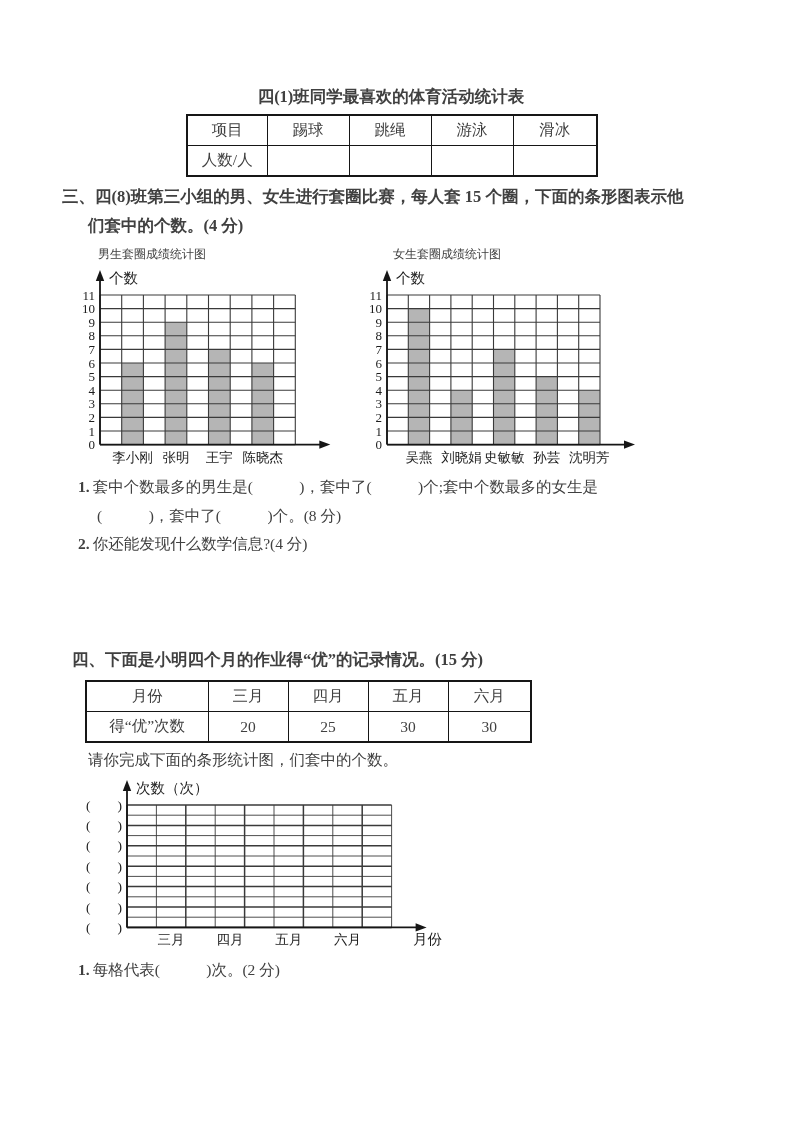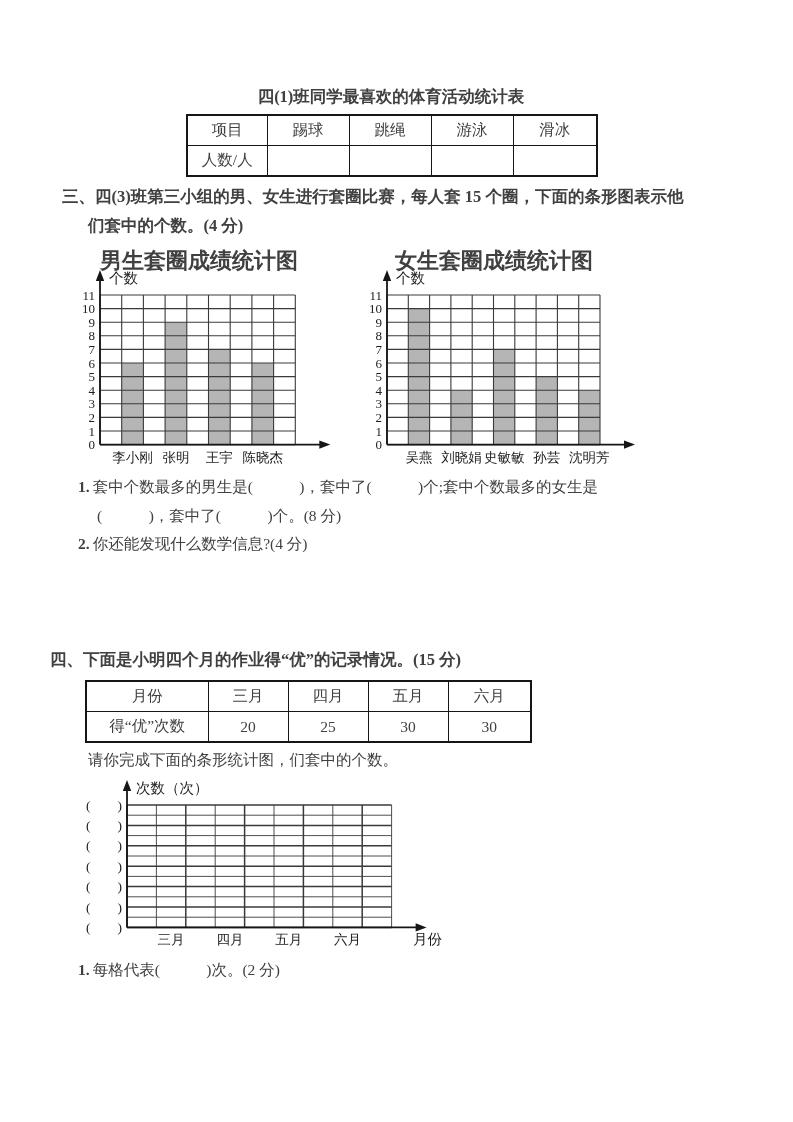--- a/index.html
+++ b/index.html
@@ -11,21 +11,21 @@
   .bold{font-weight:bold;}
   .fs16{font-size:16.5px;}
   .fs15{font-size:15.5px;}
   .qnum{font-weight:bold;margin-right:3px;}
   table.t{position:absolute;border-collapse:collapse;table-layout:fixed;border:2px solid #161616;}
   table.t td{border:1.6px solid #161616;text-align:center;vertical-align:middle;padding:4px;font-size:15.5px;}
   .t1{left:186px;top:114px;width:410px;}
   .t1 tr{height:28px;}
   .t2{left:85px;top:680px;width:445px;}
   .t2 tr{height:29px;}
-  .chart-title{position:absolute;text-align:right;font-weight:bold;font-size:22px;white-space:nowrap;}
+  .chart-title{position:absolute;text-align:left;font-weight:normal;font-size:12px;white-space:nowrap;}
   .chart-mount{position:absolute;line-height:0;}
 </style>
 </head>
 <body>
 
 <div class="page">
 
   <div class="abs bold fs16" style="left:186px;top:86px;width:410px;text-align:center;">四(1)班同学最喜欢的体育活动统计表</div>
 
   <table class="t t1">
@@ -47,21 +47,21 @@
     <tr>
       <td>人数/人</td>
       <td></td>
       <td></td>
       <td></td>
       <td></td>
     </tr>
   </tbody>
     </table>
 
-  <div class="abs bold fs16" style="left:62px;top:186px;">三、四(3)班第三小组的男、女生进行套圈比赛，每人套 15 个圈，下面的条形图表示他</div>
+  <div class="abs bold fs16" style="left:62px;top:186px;">三、四(8)班第三小组的男、女生进行套圈比赛，每人套 15 个圈，下面的条形图表示他</div>
   <div class="abs bold fs16" style="left:88px;top:215px;">们套中的个数。(4 分)</div>
 
   <div class="chart-title" style="left:98px;top:246px;width:200px;">男生套圈成绩统计图</div>
   <div class="chart-title" style="left:393px;top:246px;width:200px;">女生套圈成绩统计图</div>
 
   <div class="chart-mount" id="chart-0" style="left:70px;top:268px;"><svg width="266" height="203" xmlns="http://www.w3.org/2000/svg" font-family="'Liberation Serif','DejaVu Serif',serif" fill="#1c1c1c">
         <g transform="translate(30,27)">
           <rect x="21.7" y="68.0" width="21.7" height="81.6" fill="#b5b5b5"></rect>
           <rect x="65.1" y="27.2" width="21.7" height="122.4" fill="#b5b5b5"></rect>
           <rect x="108.5" y="54.4" width="21.7" height="95.2" fill="#b5b5b5"></rect>
@@ -169,21 +169,21 @@
   <div class="abs fs15" style="left:78px;top:477px;">
     <span class="qnum">1.</span><span>套中个数最多的男生是(　　　)，套中了(　　　)个;套中个数最多的女生是</span>
   </div>
   <div class="abs fs15" style="left:97px;top:506px;">
     <span>(　　　)，套中了(　　　)个。(8 分)</span>
   </div>
   <div class="abs fs15" style="left:78px;top:534px;">
     <span class="qnum">2.</span><span>你还能发现什么数学信息?(4 分)</span>
   </div>
 
-  <div class="abs bold fs16" style="left:50px;top:649px;text-align:right;">四、下面是小明四个月的作业得“优”的记录情况。(15 分)</div>
+  <div class="abs bold fs16" style="left:72px;top:649px;text-align:right;">四、下面是小明四个月的作业得“优”的记录情况。(15 分)</div>
 
   <table class="t t2">
     <colgroup>
         <col style="width:122px">
         <col style="width:80px">
         <col style="width:80px">
         <col style="width:80px">
         <col style="width:83px">
       </colgroup>
     <tbody>

